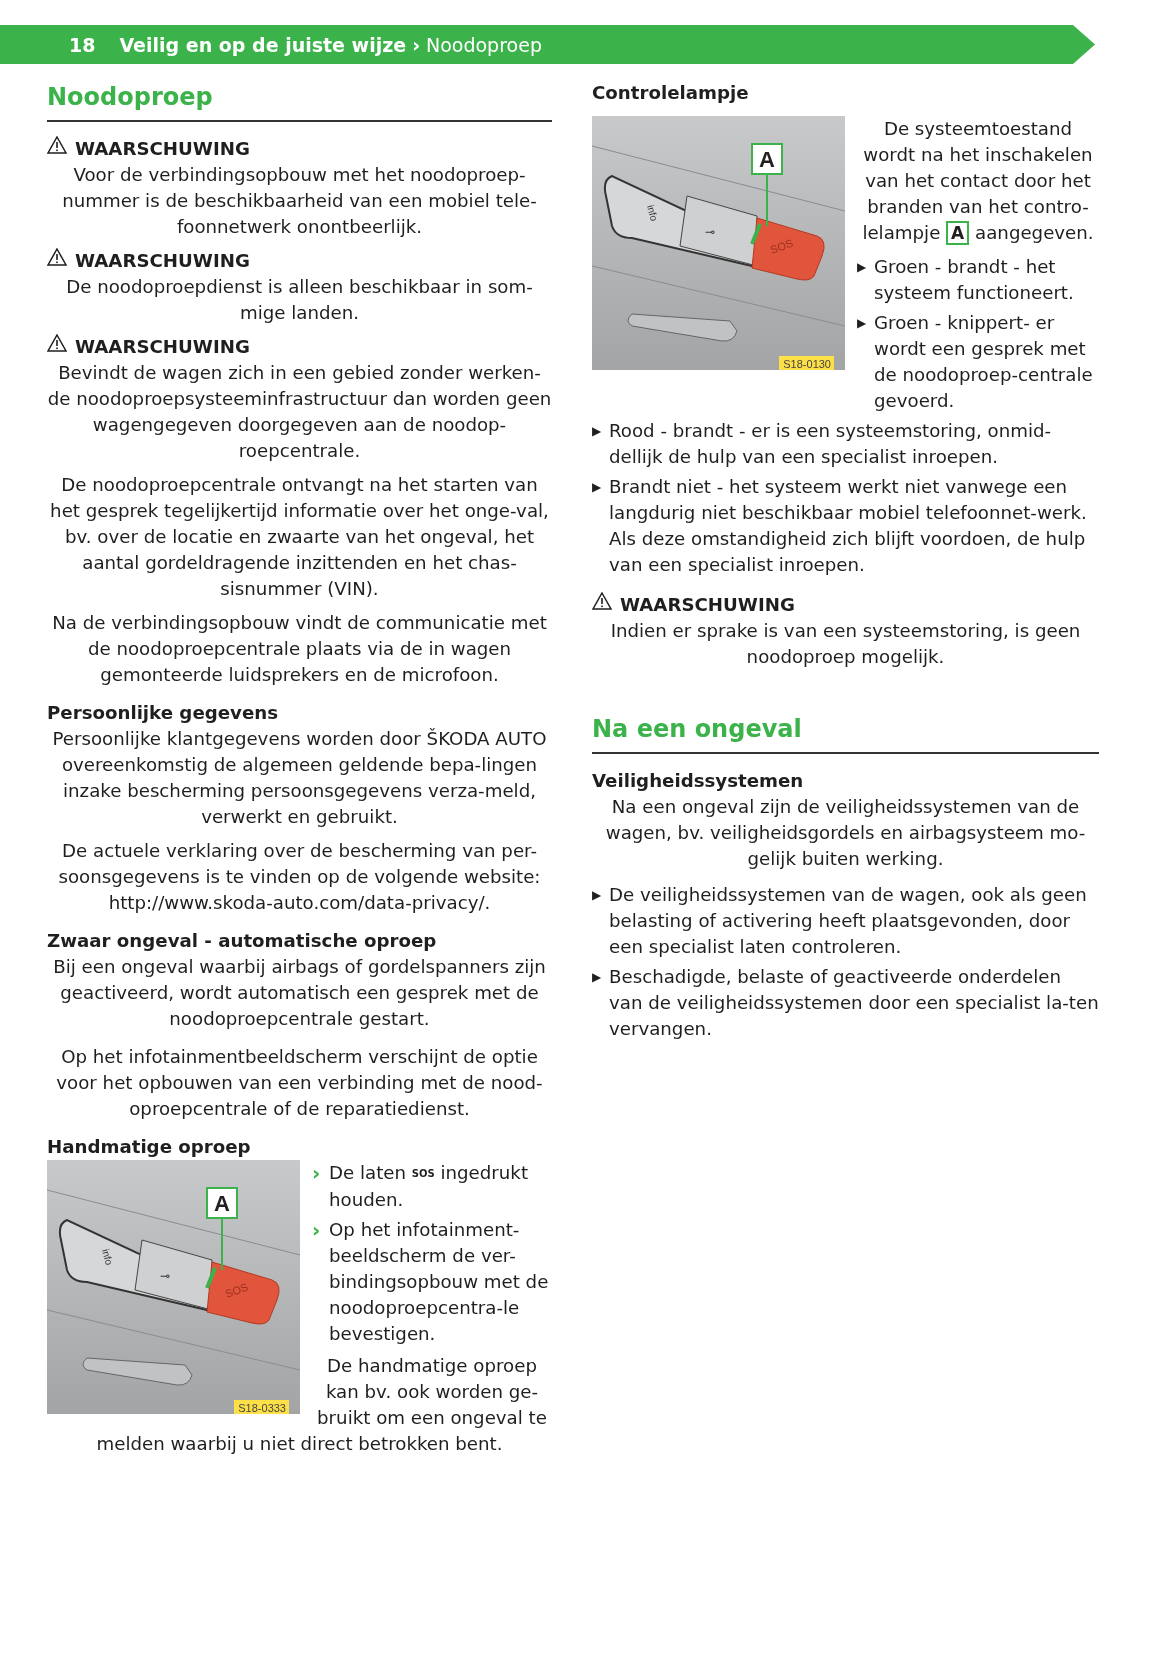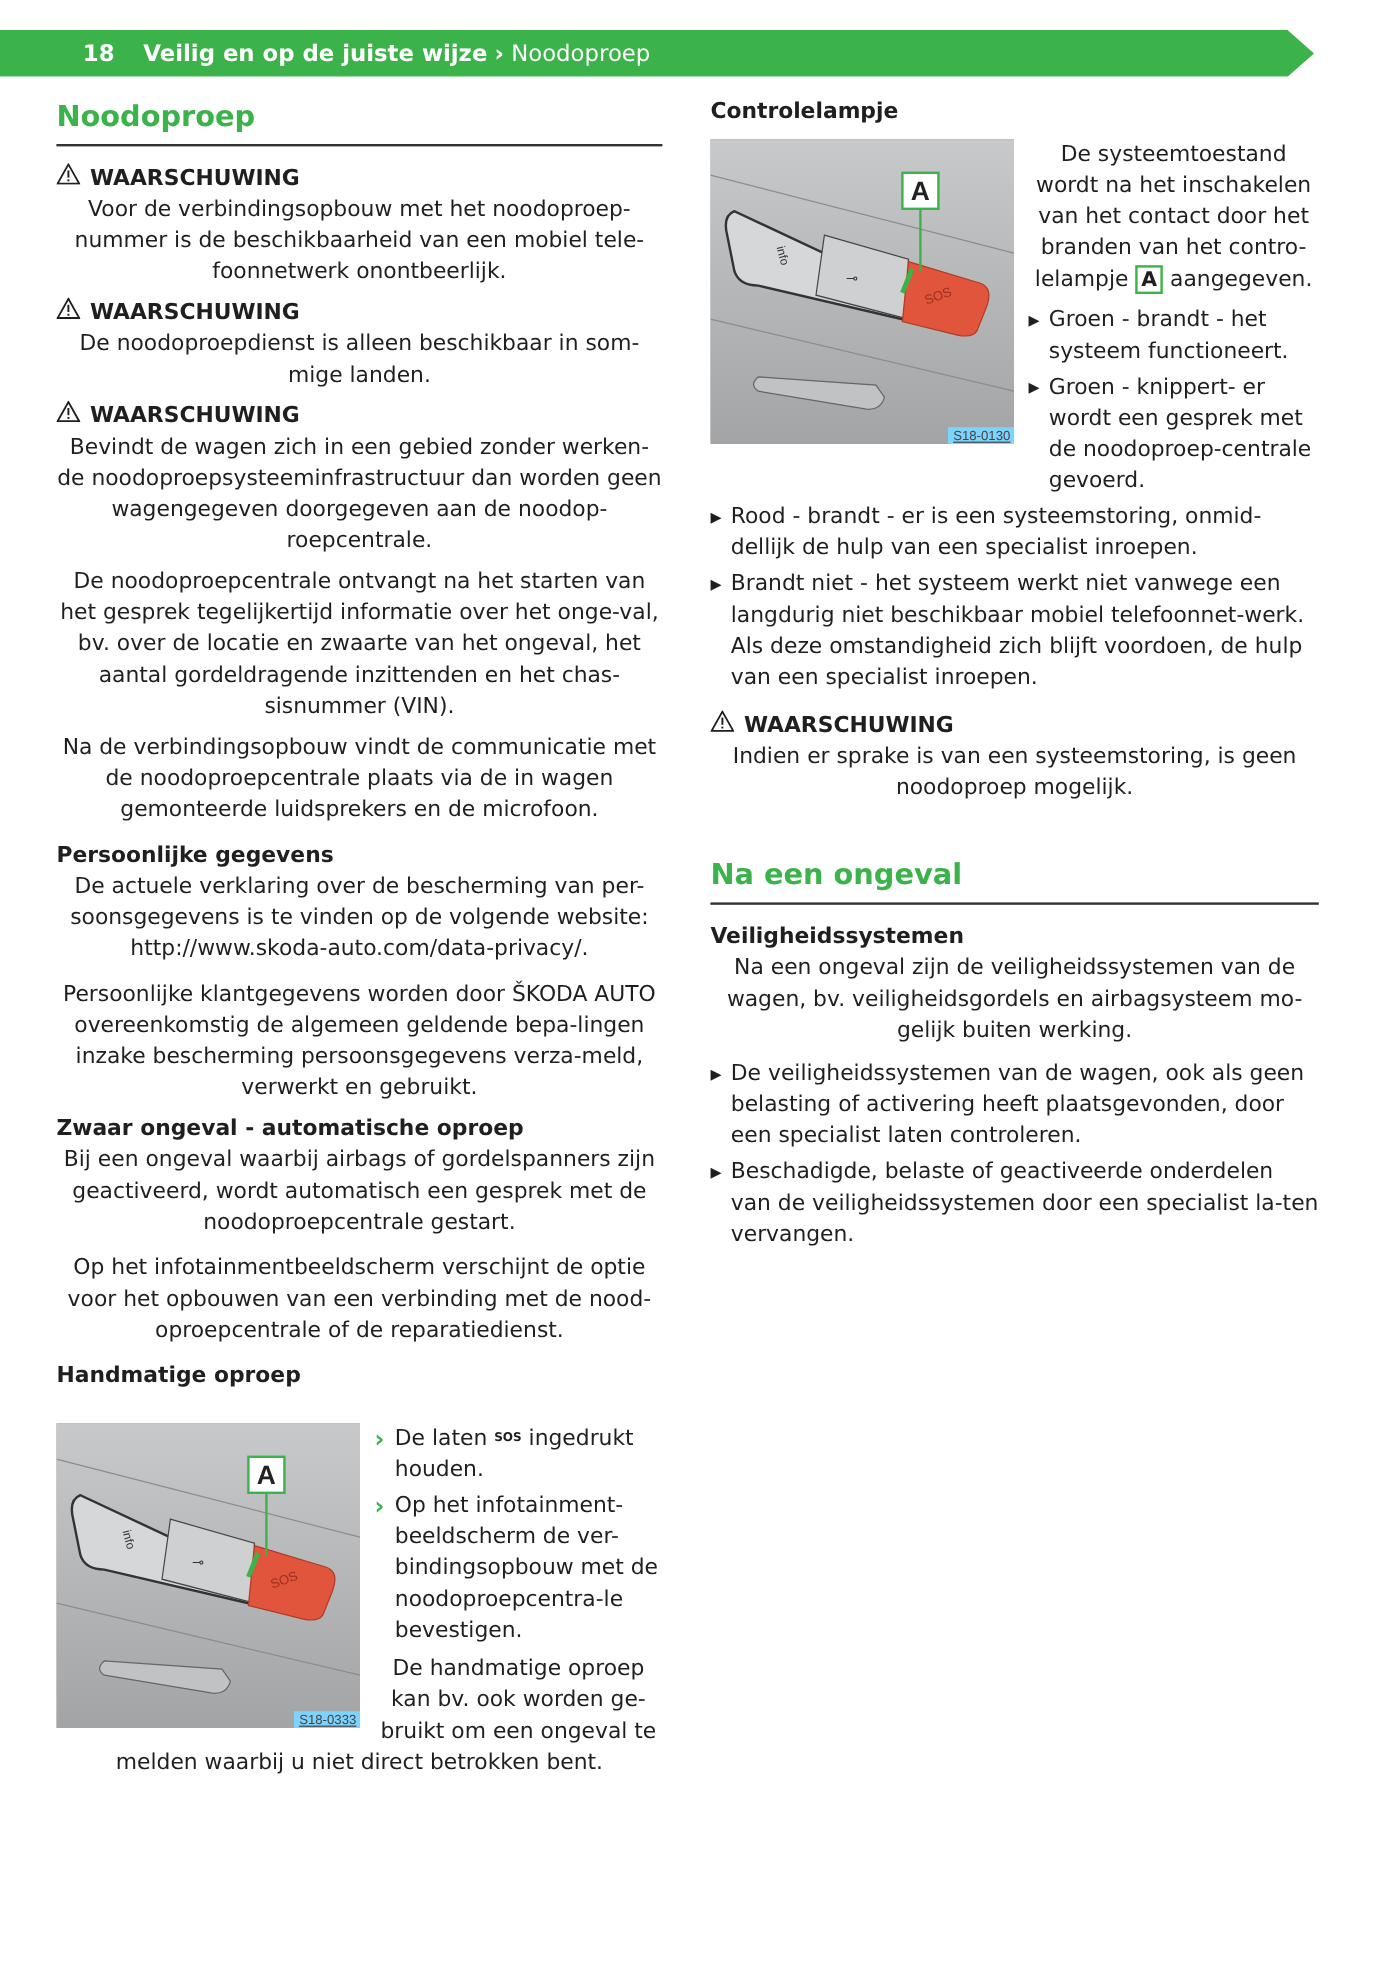--- a/index.html
+++ b/index.html
@@ -39,24 +39,23 @@
 
   .bullet { display: flex; font-size: 18.2px; line-height: 26px; margin-bottom: 4px; }
   .bullet .tri { width: 17px; flex: none; font-size: 12px; line-height: 26px; color: #1f1f1f; }
   .bullet .chev { width: 17px; flex: none; color: #3bb34a; font-weight: bold; font-size: 20px; line-height: 26px; }
 
   .figure {
     position: relative; width: 253px; height: 254px; background: #a9abad; overflow: hidden;
   }
   .figure svg { position: absolute; left: 0; top: 0; }
   .fig-caption {
-    position: absolute; right: 0; bottom: 0; background: #7dd3fc;
+    position: absolute; right: 11px; bottom: 0; background: #fde047;
     font-family: "Liberation Sans", sans-serif; font-size: 11px; color: #444444;
     padding: 2px 3px 0 4px;
-    text-decoration: underline;
   }
   .float-fig { float: left; margin-right: 12px; margin-bottom: 4px; }
   .inline-A {
     display: inline-block; border: 2px solid #3bb34a; font-weight: bold;
     padding: 0 3px; line-height: 20px; font-size: 17px;
   }
   .sos-glyph { font-size: 10px; font-weight: bold; vertical-align: middle; }
   .clear { clear: both; }
 </style>
 </head>
@@ -105,32 +104,32 @@
         </svg>
       <span>WAARSCHUWING</span>
     </div>
     <div class="p">Bevindt de wagen zich in een gebied zonder werken-de noodoproepsysteeminfrastructuur dan worden geen wagengegeven doorgegeven aan de noodop-roepcentrale.</div>
   </div>
 
   <div class="p">De noodoproepcentrale ontvangt na het starten van het gesprek tegelijkertijd informatie over het onge-val, bv. over de locatie en zwaarte van het ongeval, het aantal gordeldragende inzittenden en het chas-sisnummer (VIN).</div>
   <div class="p block">Na de verbindingsopbouw vindt de communicatie met de noodoproepcentrale plaats via de in wagen gemonteerde luidsprekers en de microfoon.</div>
 
   <div class="subhead">Persoonlijke gegevens</div>
+  <div class="p">Persoonlijke klantgegevens worden door ŠKODA AUTO overeenkomstig de algemeen geldende bepa-lingen inzake bescherming persoonsgegevens verza-meld, verwerkt en gebruikt.</div>
   <div class="p block">
     <span>De actuele verklaring over de bescherming van per-soonsgegevens is te vinden op de volgende website:</span>
     <span>http://www.skoda-auto.com/data-privacy/.</span>
   </div>
-  <div class="p">Persoonlijke klantgegevens worden door ŠKODA AUTO overeenkomstig de algemeen geldende bepa-lingen inzake bescherming persoonsgegevens verza-meld, verwerkt en gebruikt.</div>
 
   <div class="subhead">Zwaar ongeval - automatische oproep</div>
   <div class="p block">Bij een ongeval waarbij airbags of gordelspanners zijn geactiveerd, wordt automatisch een gesprek met de noodoproepcentrale gestart.</div>
 
   <div class="p block">Op het infotainmentbeeldscherm verschijnt de optie voor het opbouwen van een verbinding met de nood-oproepcentrale of de reparatiedienst.</div>
 
-  <div class="subhead" style="margin-bottom:26px;">Handmatige oproep</div>
+  <div class="subhead" style="margin-bottom:0;">Handmatige oproep</div>
 
   <div class="figure float-fig">
     <svg width="253" height="254" viewBox="0 0 253 254">
       <defs>
           <linearGradient id="bg1" x1="0" y1="0" x2="0" y2="1">
             <stop offset="0" stop-color="#c8c9cb"></stop>
             <stop offset="1" stop-color="#a2a4a6"></stop>
           </linearGradient>
         </defs>
       <rect width="253" height="254" fill="url(#bg1)"></rect>

